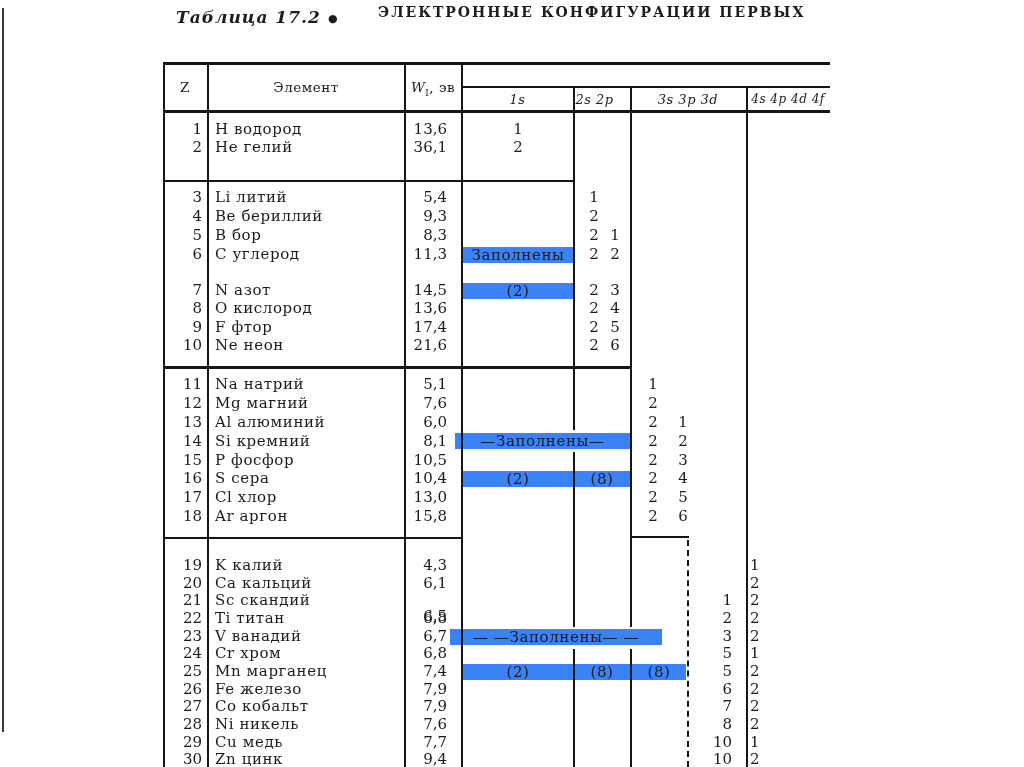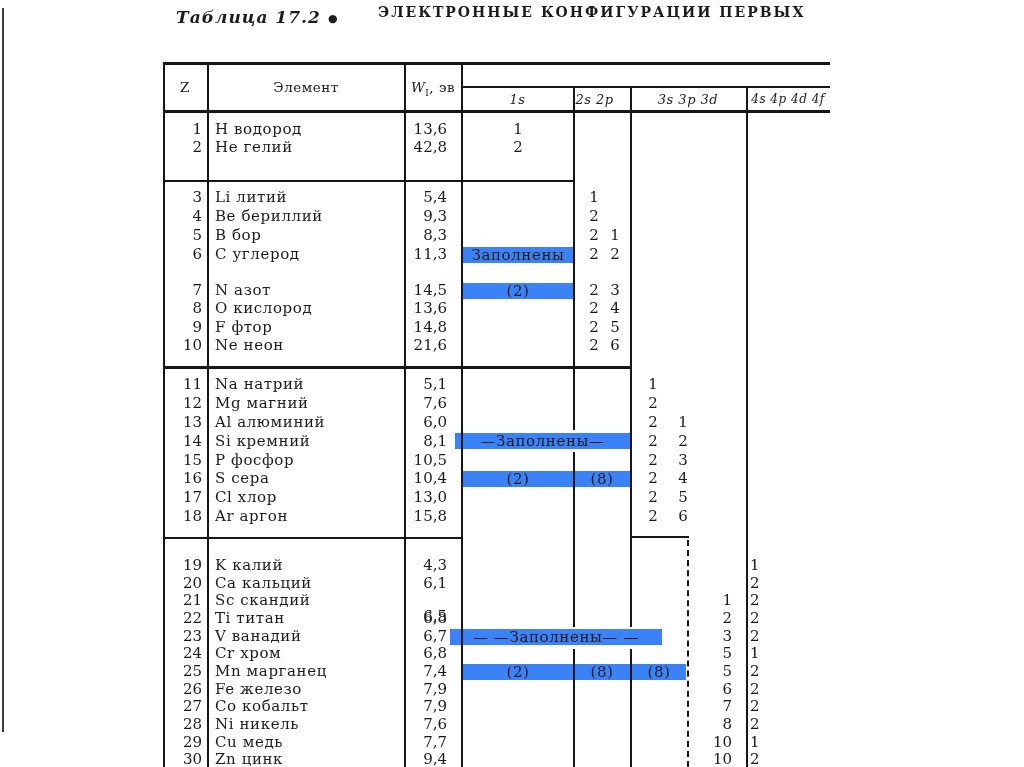--- a/index.html
+++ b/index.html
@@ -83,21 +83,21 @@
       <div class="ln" style="left: 746px; top: 86px; width: 2px; height: 681px;"></div>
       <div class="ln-dot" style="left: 687px; top: 540px; height: 227px;"></div>
     </div>
   <div id="rows">
       <div class="cell c-z" style="top: 121px;">1</div>
       <div class="cell c-el" style="top: 121px;">H водород</div>
       <div class="cell c-w" style="top: 121px;">13,6</div>
       <div class="cell c-c1" style="top: 121px;">1</div>
       <div class="cell c-z" style="top: 139px;">2</div>
       <div class="cell c-el" style="top: 139px;">He гелий</div>
-      <div class="cell c-w" style="top: 139px;">42,8</div>
+      <div class="cell c-w" style="top: 139px;">36,1</div>
       <div class="cell c-c1" style="top: 139px;">2</div>
       <div class="cell c-z" style="top: 189px;">3</div>
       <div class="cell c-el" style="top: 189px;">Li литий</div>
       <div class="cell c-w" style="top: 189px;">5,4</div>
       <div class="cell c-c2a" style="top: 189px;">1</div>
       <div class="cell c-z" style="top: 208px;">4</div>
       <div class="cell c-el" style="top: 208px;">Be бериллий</div>
       <div class="cell c-w" style="top: 208px;">9,3</div>
       <div class="cell c-c2a" style="top: 208px;">2</div>
       <div class="cell c-z" style="top: 227px;">5</div>
@@ -115,21 +115,21 @@
       <div class="cell c-w" style="top: 282px;">14,5</div>
       <div class="cell c-c2a" style="top: 282px;">2</div>
       <div class="cell c-c2b" style="top: 282px;">3</div>
       <div class="cell c-z" style="top: 300px;">8</div>
       <div class="cell c-el" style="top: 300px;">O кислород</div>
       <div class="cell c-w" style="top: 300px;">13,6</div>
       <div class="cell c-c2a" style="top: 300px;">2</div>
       <div class="cell c-c2b" style="top: 300px;">4</div>
       <div class="cell c-z" style="top: 319px;">9</div>
       <div class="cell c-el" style="top: 319px;">F фтор</div>
-      <div class="cell c-w" style="top: 319px;">14,8</div>
+      <div class="cell c-w" style="top: 319px;">17,4</div>
       <div class="cell c-c2a" style="top: 319px;">2</div>
       <div class="cell c-c2b" style="top: 319px;">5</div>
       <div class="cell c-z" style="top: 337px;">10</div>
       <div class="cell c-el" style="top: 337px;">Ne неон</div>
       <div class="cell c-w" style="top: 337px;">21,6</div>
       <div class="cell c-c2a" style="top: 337px;">2</div>
       <div class="cell c-c2b" style="top: 337px;">6</div>
       <div class="cell c-z" style="top: 376px;">11</div>
       <div class="cell c-el" style="top: 376px;">Na натрий</div>
       <div class="cell c-w" style="top: 376px;">5,1</div>

